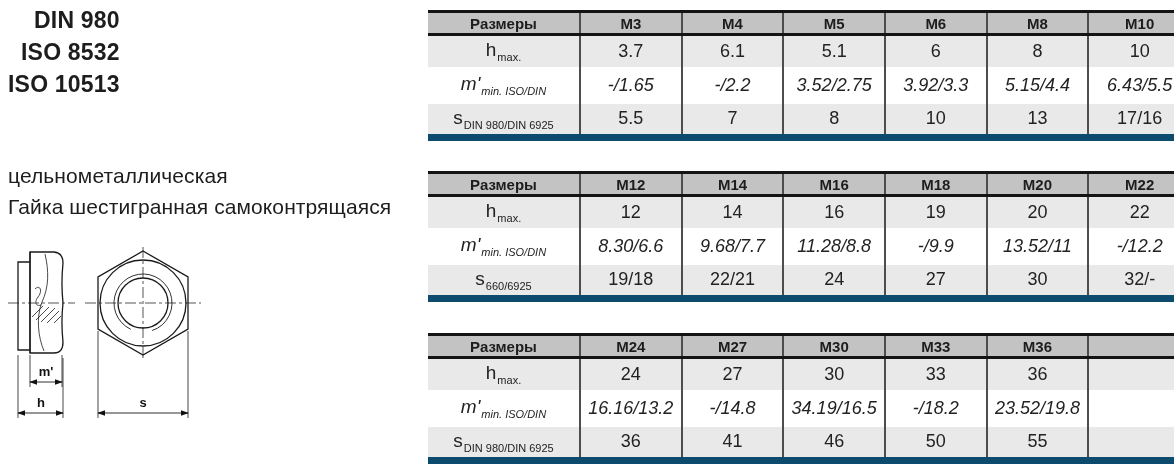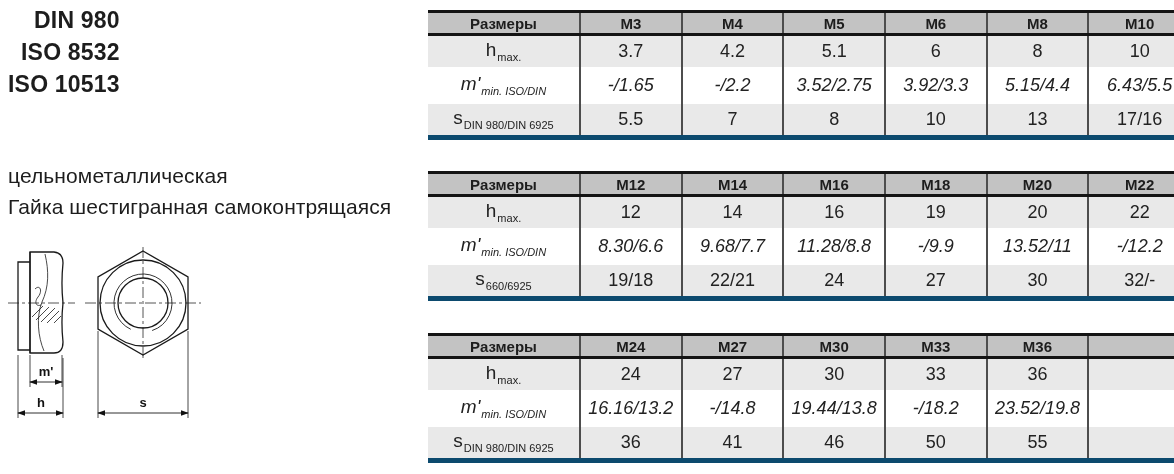--- a/index.html
+++ b/index.html
@@ -25,21 +25,21 @@
 
   table.spec th {
     background:#c3c3c3; border-top:3px solid #141414; border-bottom:3px solid #141414;
     height:23px; font-size:15px; font-weight:bold; text-align:center; color:#1d1d1d;
   }
   table.spec col.label-col { width:152px; }
   table.spec td { text-align:center; font-size:18px; color:#222; padding:0; }
   table.spec th + th, table.spec td + td { border-left:2px solid #4d4d4d; }
   table.spec tbody tr:nth-child(1) td { height:32px; background:#e9e9e9; }
   table.spec tbody tr:nth-child(2) td { height:37px; background:#ffffff;font-style:italic; }
-  table.spec tbody tr:nth-child(3) td { height:34px; background:#e9e9e9; border-bottom:5px solid #0c4a6e; }
+  table.spec tbody tr:nth-child(3) td { height:34px; background:#e9e9e9; border-bottom:7px solid #0c4a6e; }
 
   td.row-label .lbl-main { font-size:19px; }
   td.row-label .lbl-sub  { font-size:11px; vertical-align:-5px; margin-left:1px; letter-spacing:0; }
 
   
   .ln   { stroke:#1a1a1a; stroke-width:1.3; fill:none; }
   .thin { stroke:#1a1a1a; stroke-width:0.8; fill:none; }
   .cl   { stroke:#2a2a2a; stroke-width:0.8; fill:none; stroke-dasharray:11 3 3 3; }
   .dim  { stroke:#1a1a1a; stroke-width:0.9; fill:none; }
   .dimtext { font-family:"Liberation Sans", sans-serif; font-size:13px; font-weight:bold; fill:#111; text-anchor:middle; }
@@ -128,21 +128,21 @@
             <th>M5</th>
             <th>M6</th>
             <th>M8</th>
             <th>M10</th>
           </tr>
         </thead>
         <tbody>
           <tr>
             <td class="row-label"><span class="lbl-main">h</span><span class="lbl-sub">max.</span></td>
             <td>3.7</td>
-            <td>4.2</td>
+            <td>6.1</td>
             <td>5.1</td>
             <td>6</td>
             <td>8</td>
             <td>10</td>
           </tr>
           <tr>
             <td class="row-label"><span class="lbl-main">m'</span><span class="lbl-sub">min. ISO/DIN</span></td>
             <td>-/1.65</td>
             <td>-/2.2</td>
             <td>3.52/2.75</td>
@@ -240,21 +240,21 @@
             <td>27</td>
             <td>30</td>
             <td>33</td>
             <td>36</td>
             <td></td>
           </tr>
           <tr>
             <td class="row-label"><span class="lbl-main">m'</span><span class="lbl-sub">min. ISO/DIN</span></td>
             <td>16.16/13.2</td>
             <td>-/14.8</td>
-            <td>19.44/13.8</td>
+            <td>34.19/16.5</td>
             <td>-/18.2</td>
             <td>23.52/19.8</td>
             <td></td>
           </tr>
           <tr>
             <td class="row-label"><span class="lbl-main">s</span><span class="lbl-sub">DIN 980/DIN 6925</span></td>
             <td>36</td>
             <td>41</td>
             <td>46</td>
             <td>50</td>

